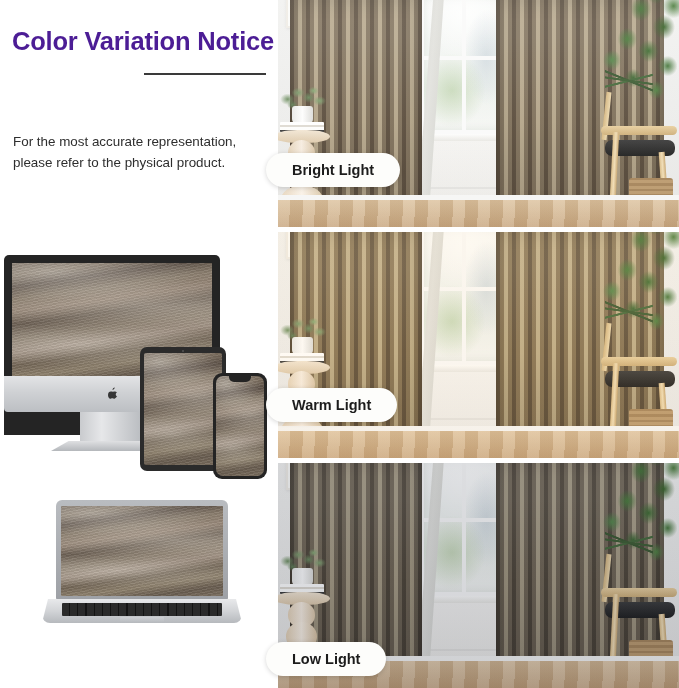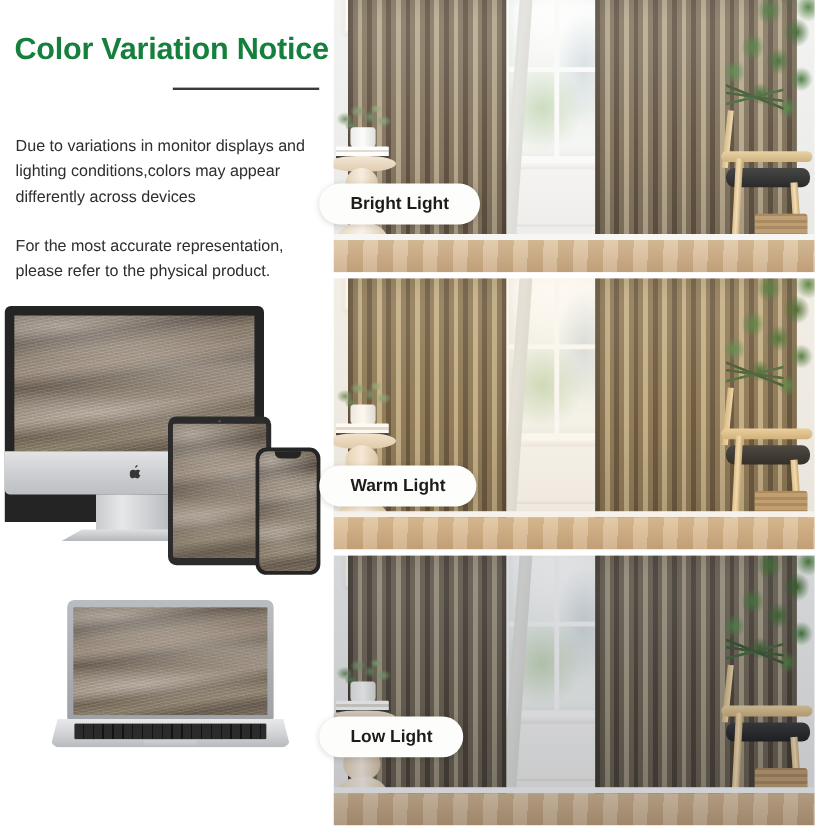--- a/index.html
+++ b/index.html
@@ -12,21 +12,21 @@
   #page { position: relative; width: 679px; height: 688px; background: #fff; }
 
   
   .left-col {
     position: absolute; left: 0; top: 0;
     width: 278px; height: 688px;
     background: #ffffff;
   }
   .notice-title {
     position: absolute; left: 12px; top: 27px;
-    font-size: 25.5px; font-weight: 700; color: #15803d;
+    font-size: 25.5px; font-weight: 700; color: #4c1d95;
     letter-spacing: -0.2px; white-space: nowrap;
   }
   .title-rule {
     position: absolute; left: 144px; top: 73px;
     width: 122px; height: 1.6px; background: #3a3a3a;
   }
   .notice-body {
     position: absolute; left: 13px; top: 111px;
     width: 258px;
     font-size: 13.4px; line-height: 21px; color: #2e2e2e;
@@ -338,41 +338,40 @@
   .badge {
     position: absolute; z-index: 40;
     background: #fdfdfb; color: #1c1c1c;
     font-size: 14.5px; font-weight: 600;
     padding: 9px 26px; border-radius: 22px;
     box-shadow: 0 1px 5px rgba(0,0,0,.16);
     white-space: nowrap;
   }
   .b1 { left: 266px; top: 153px; }
   .b2 { left: 266px; top: 388px; }
-  .b3 { left: 266px; top: 597px; }
+  .b3 { left: 266px; top: 642px; }
 
   .gap {
     position: absolute; left: 278px; width: 401px; height: 5px;
     background: #ffffff; z-index: 30;
   }
   .gap1 { top: 227px; }
   .gap2 { top: 458px; }
 </style>
 </head>
 <body>
 
 <div id="page">
 
   <div class="left-col">
 
     <div class="notice-title">Color Variation Notice</div>
     <div class="title-rule"></div>
 
     <div class="notice-body">
-      <div class="para1">Due to variations in monitor displays and lighting conditions,colors may appear differently across devices</div>
       <div class="para2">For the most accurate representation, please refer to the physical product.</div>
     </div>
 
     <div class="devices" style="top:255px">
 
       <div class="imac">
         <div class="imac-bezel">
           <div class="imac-screen sand"></div>
         </div>
         <div class="imac-chin"></div>

